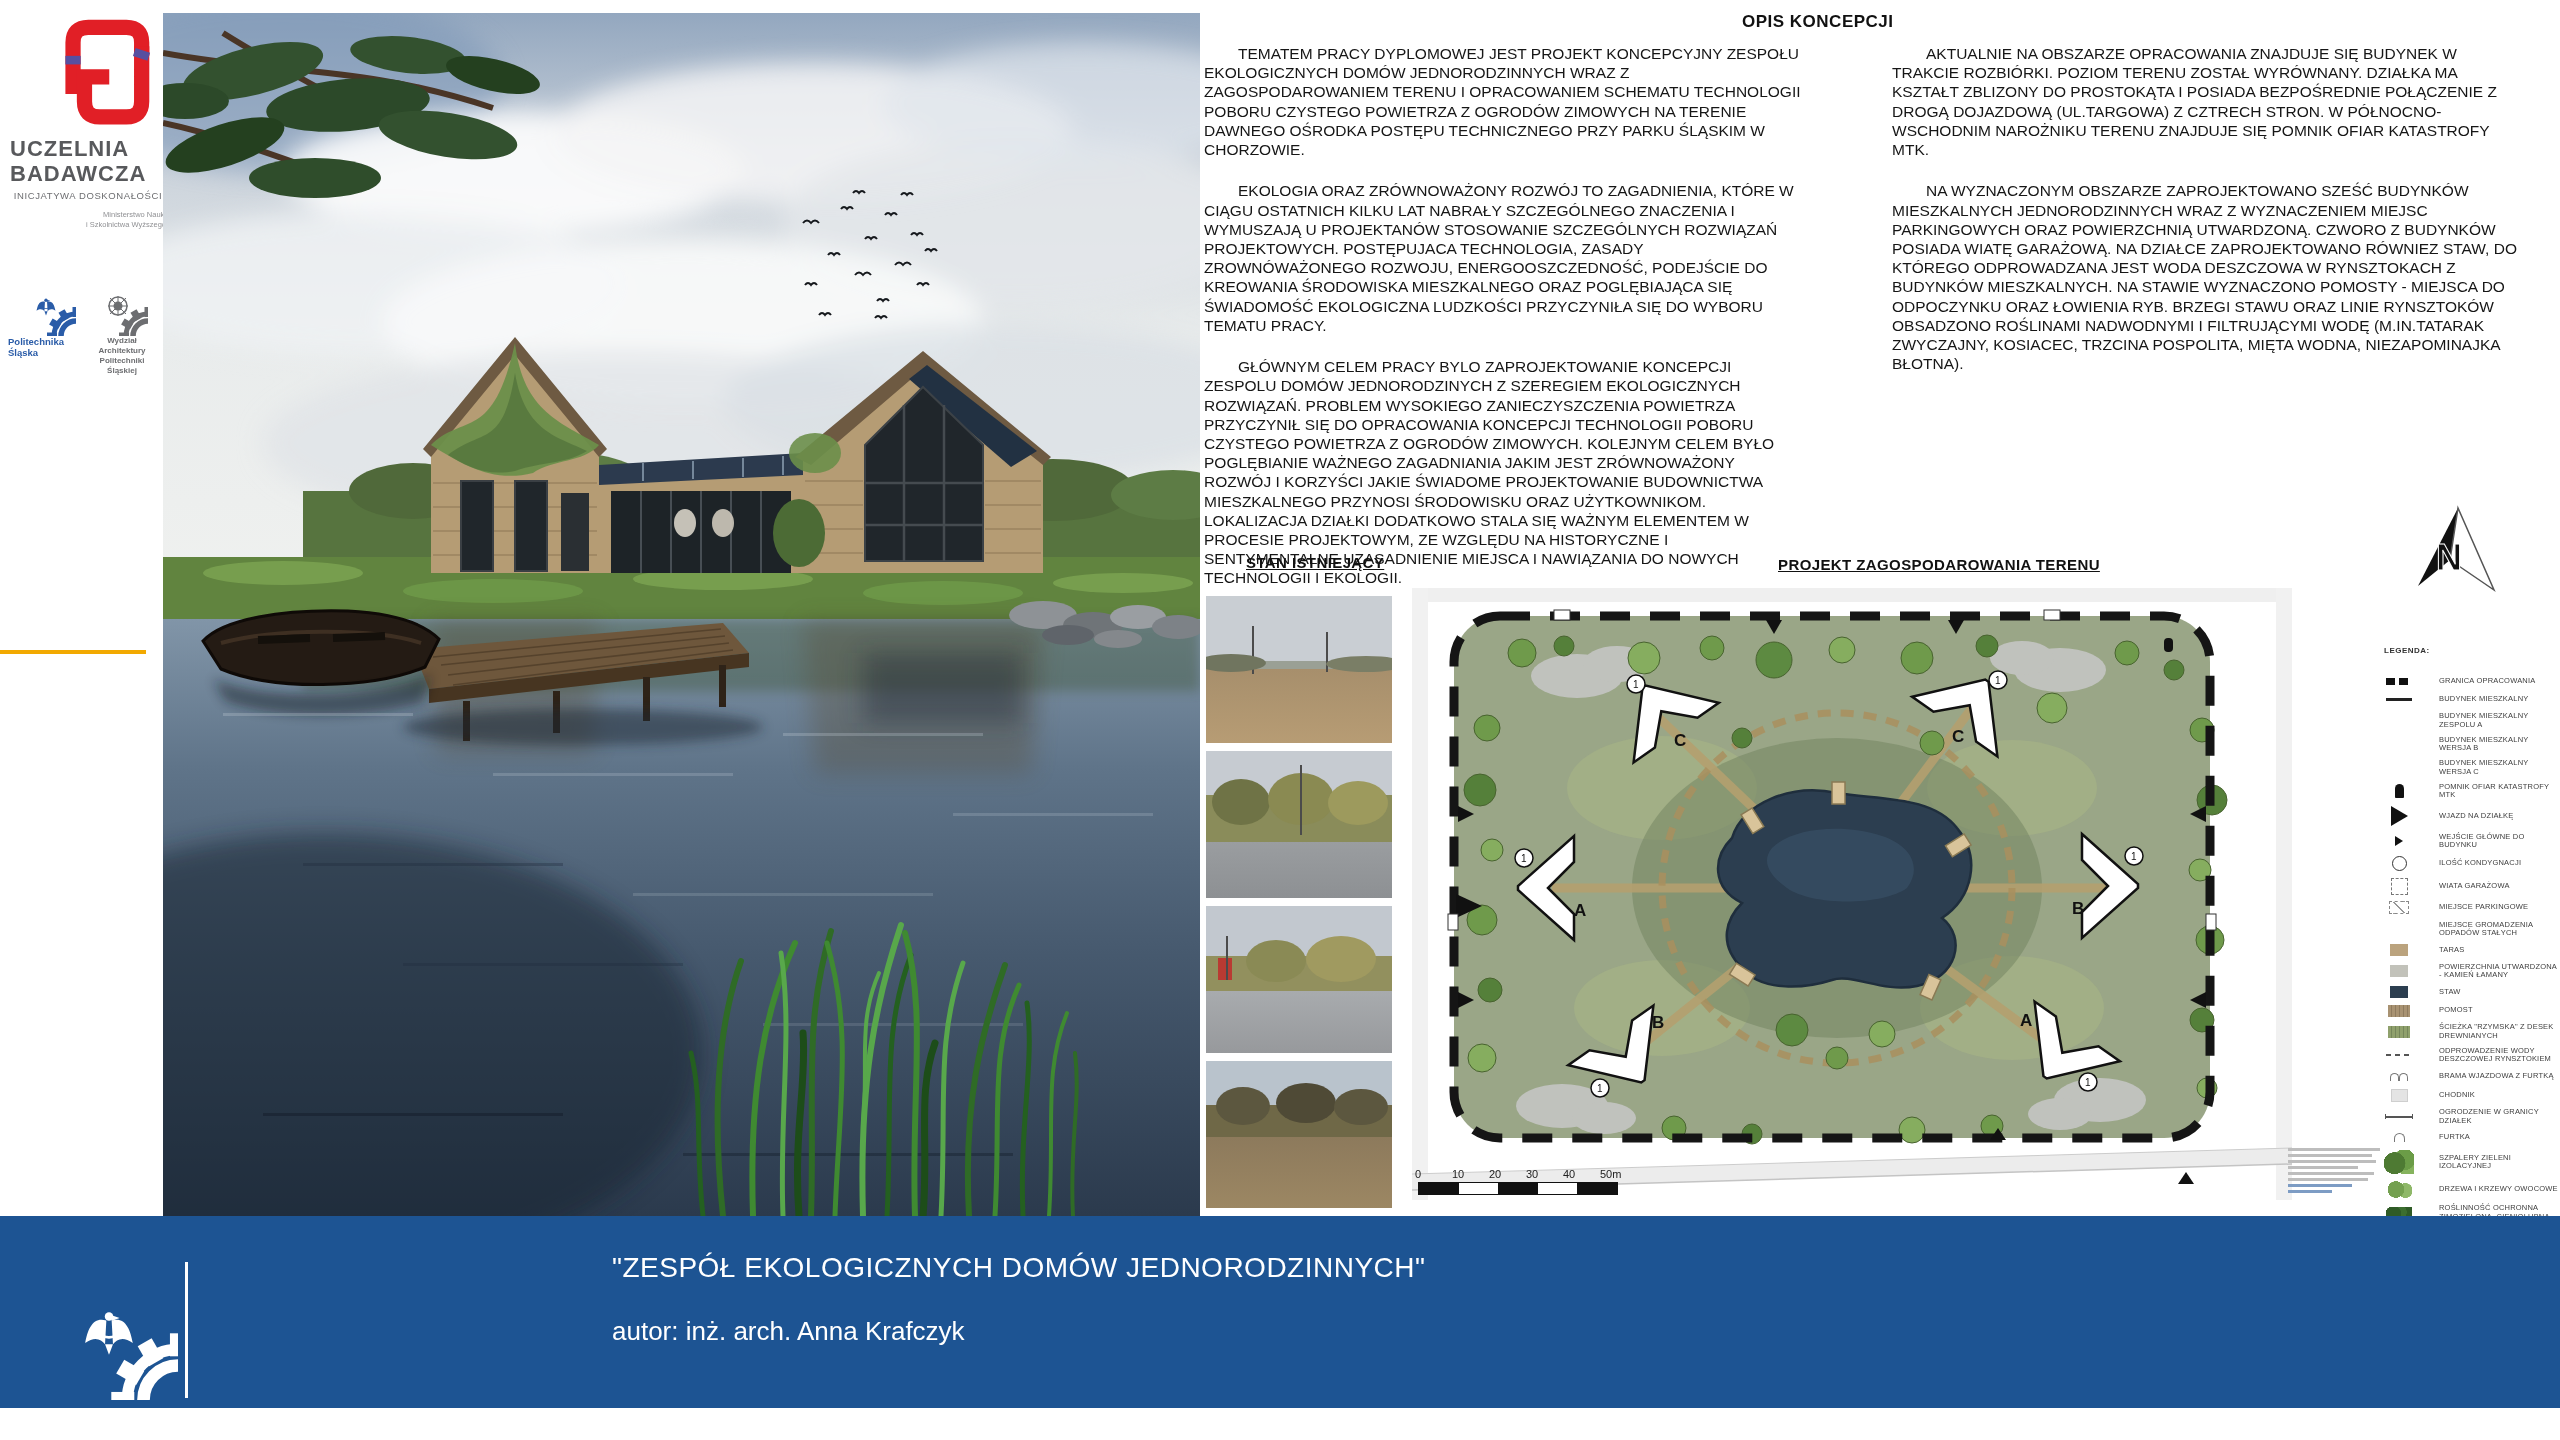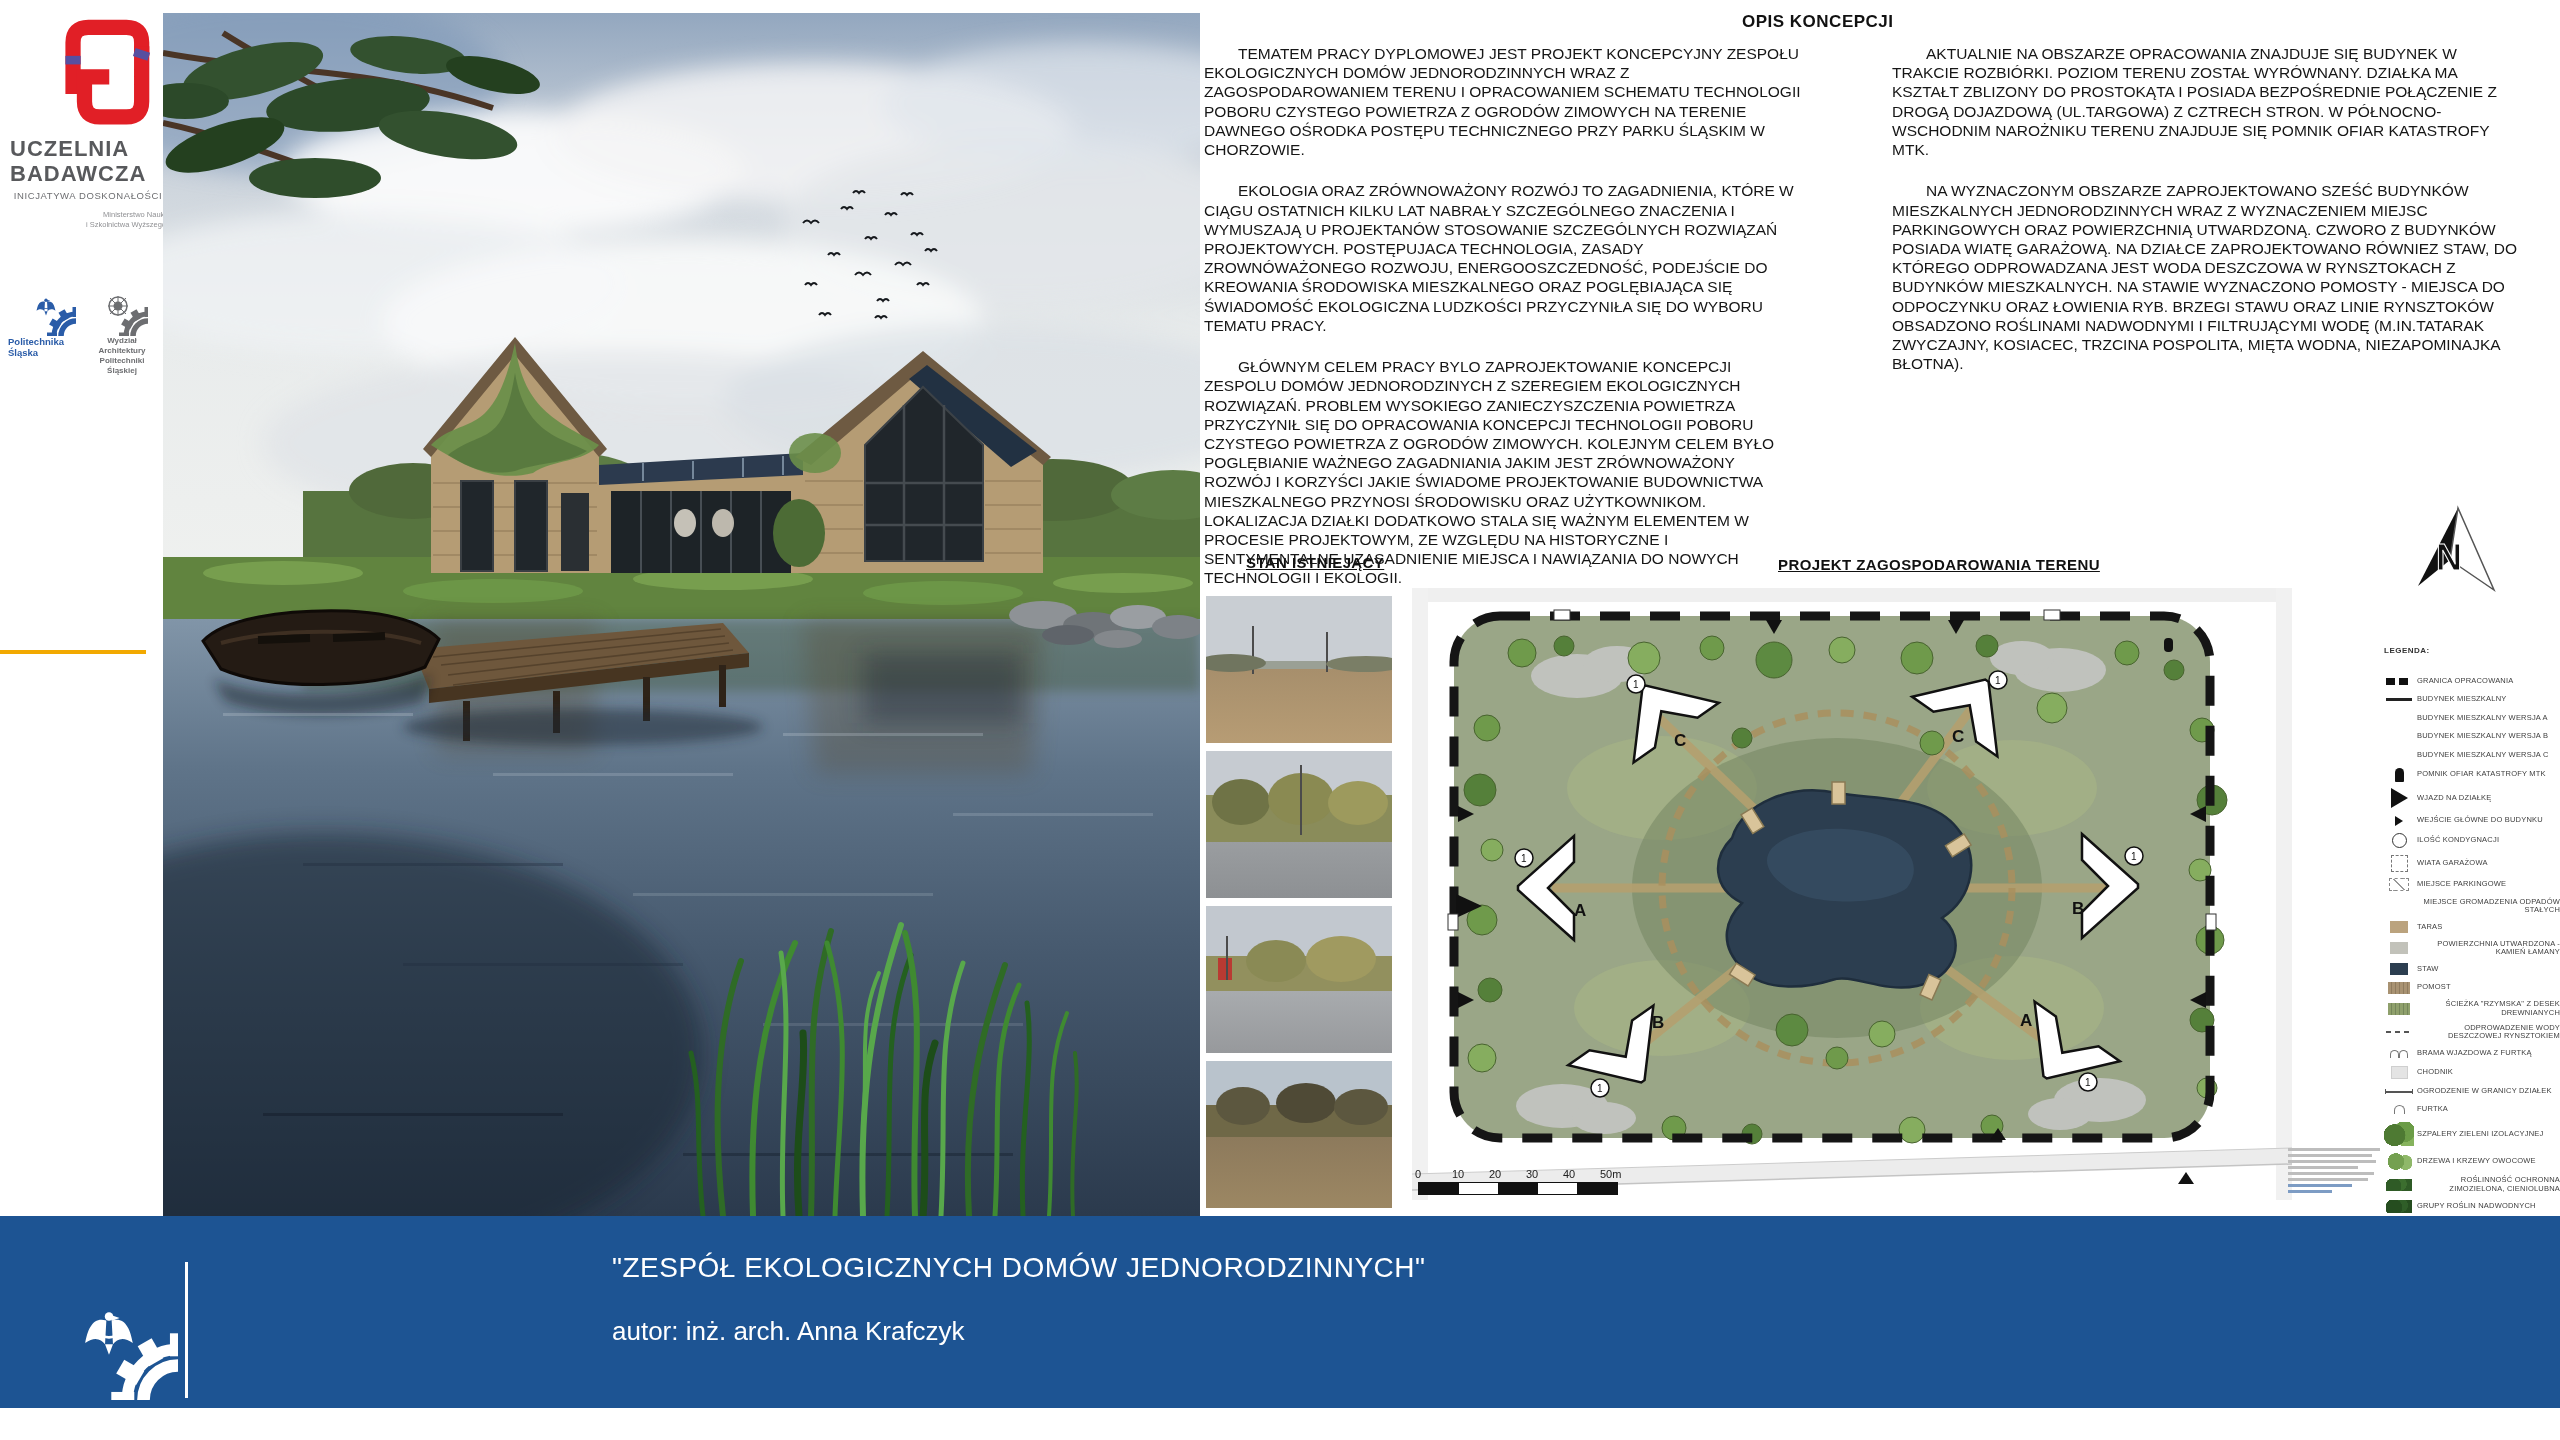--- a/index.html
+++ b/index.html
@@ -46,21 +46,21 @@
   .scale-labels{display:flex;font-size:11px;color:#222;height:14px;font-stretch:condensed;}
   .scale-labels span{width:40px;flex:0 0 40px;margin-left:-3px;}
   .scale-seg-row{display:flex;border:1px solid #111;width:200px;height:13px;box-sizing:border-box;}
   .seg{width:40px;height:100%;}
   .seg:nth-child(odd){background:#111;}
   .seg:nth-child(even){background:#fff;}
 
   
   .legend{left:2384px;top:646px;width:176px;}
   .lg-title{font-size:8px;font-weight:700;color:#333;letter-spacing:.5px;margin-bottom:20px;}
-  .lg-row{display:flex;align-items:center;gap:3px;margin-bottom:6.5px;min-height:12px;text-align:right;}
+  .lg-row{display:flex;align-items:center;gap:25px;margin-bottom:6.5px;min-height:12px;}
   .lg-label{font-size:7.5px;color:#3d3d3d;letter-spacing:.2px;line-height:8.5px;}
   .sym{flex:0 0 30px;width:30px;display:flex;justify-content:center;align-items:center;}
   .sym i{display:block;font-style:normal;}
   .sym[data-glyph] i::after{content:attr(data-glyph);}
   .sym[data-sym="granica"] i{width:26px;height:7px;background:repeating-linear-gradient(90deg,#111 0 9px,#fff 9px 13px);}
   .sym[data-sym="linia"] i{width:26px;height:3px;background:#222;}
   .sym[data-sym="lit"] i{font-weight:700;font-size:13px;color:#111;}
   .sym[data-glyph] i{font-weight:700;font-size:12px;color:#111;line-height:1;}
   .sym[data-sym="pomnik"] i{width:9px;height:14px;background:#111;border-radius:5px 5px 1px 1px;}
   .sym[data-sym="wjazd"] i{width:0;height:0;border-top:10px solid transparent;border-bottom:10px solid transparent;border-left:17px solid #111;}
@@ -625,21 +625,21 @@
         <span class="sym" data-sym="linia">
           <i></i>
         </span>
         <span class="lg-label">BUDYNEK MIESZKALNY</span>
       </div>
 
       <div class="lg-row">
         <span class="sym" data-sym="lit" data-glyph="A">
           <i></i>
         </span>
-        <span class="lg-label">BUDYNEK MIESZKALNY WERSJA A</span>
+        <span class="lg-label">BUDYNEK MIESZKALNY ZESPOLU A</span>
       </div>
 
       <div class="lg-row">
         <span class="sym" data-sym="lit" data-glyph="B">
           <i></i>
         </span>
         <span class="lg-label">BUDYNEK MIESZKALNY WERSJA B</span>
       </div>
 
       <div class="lg-row">

